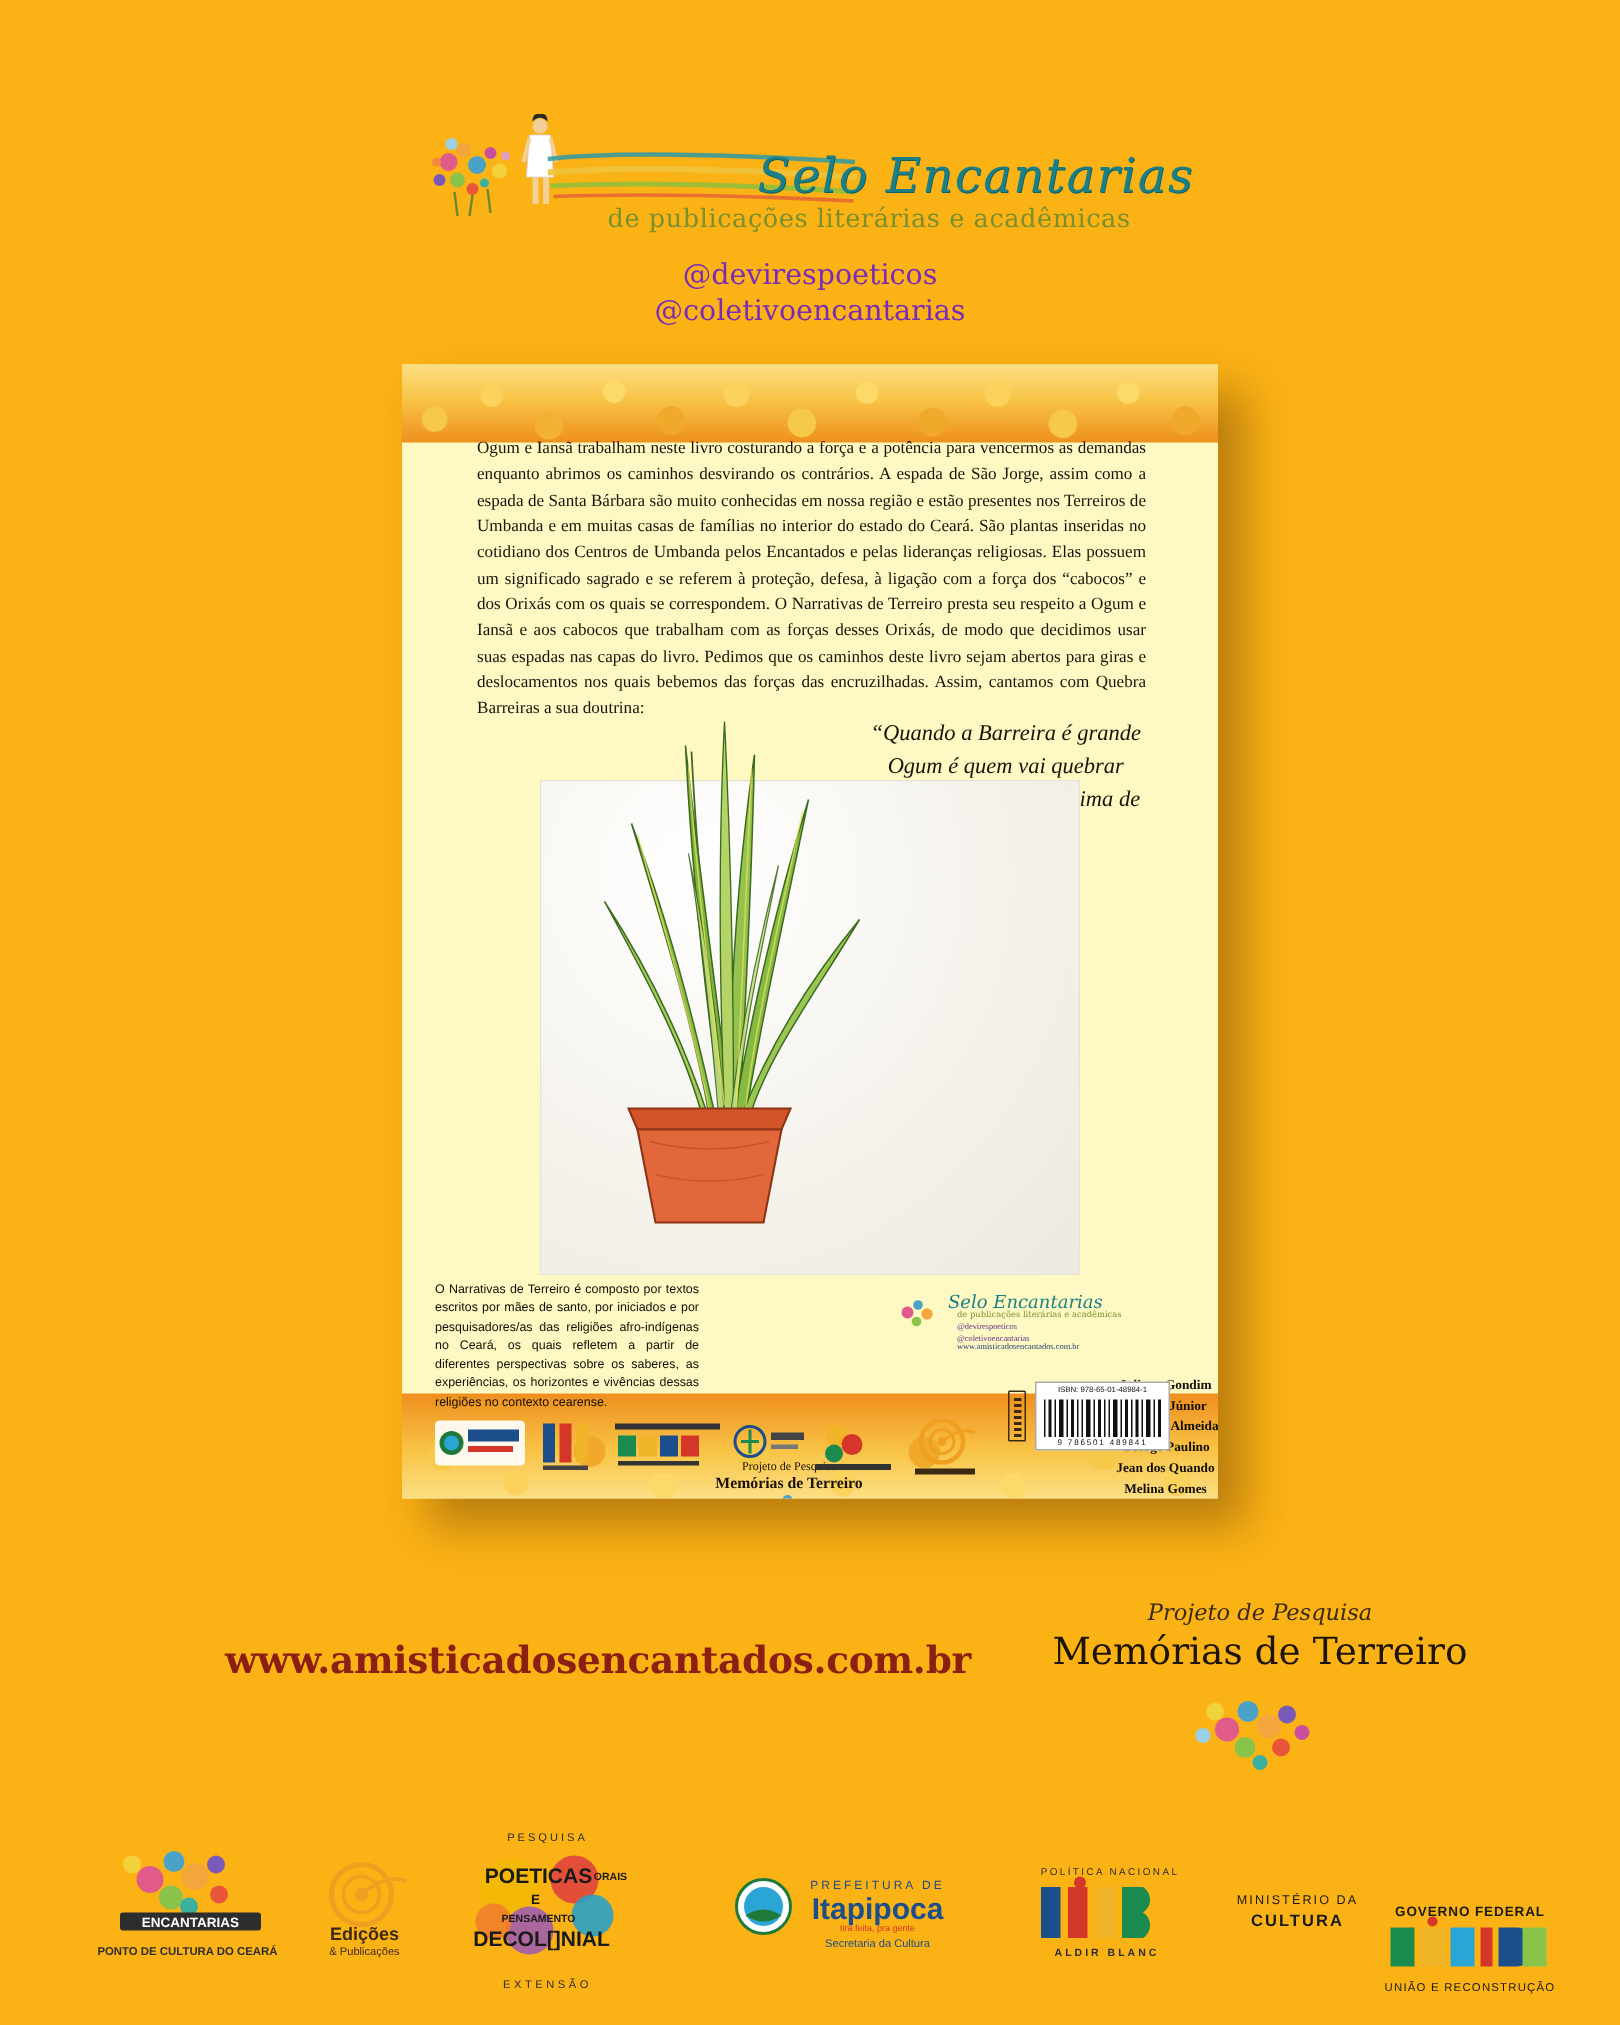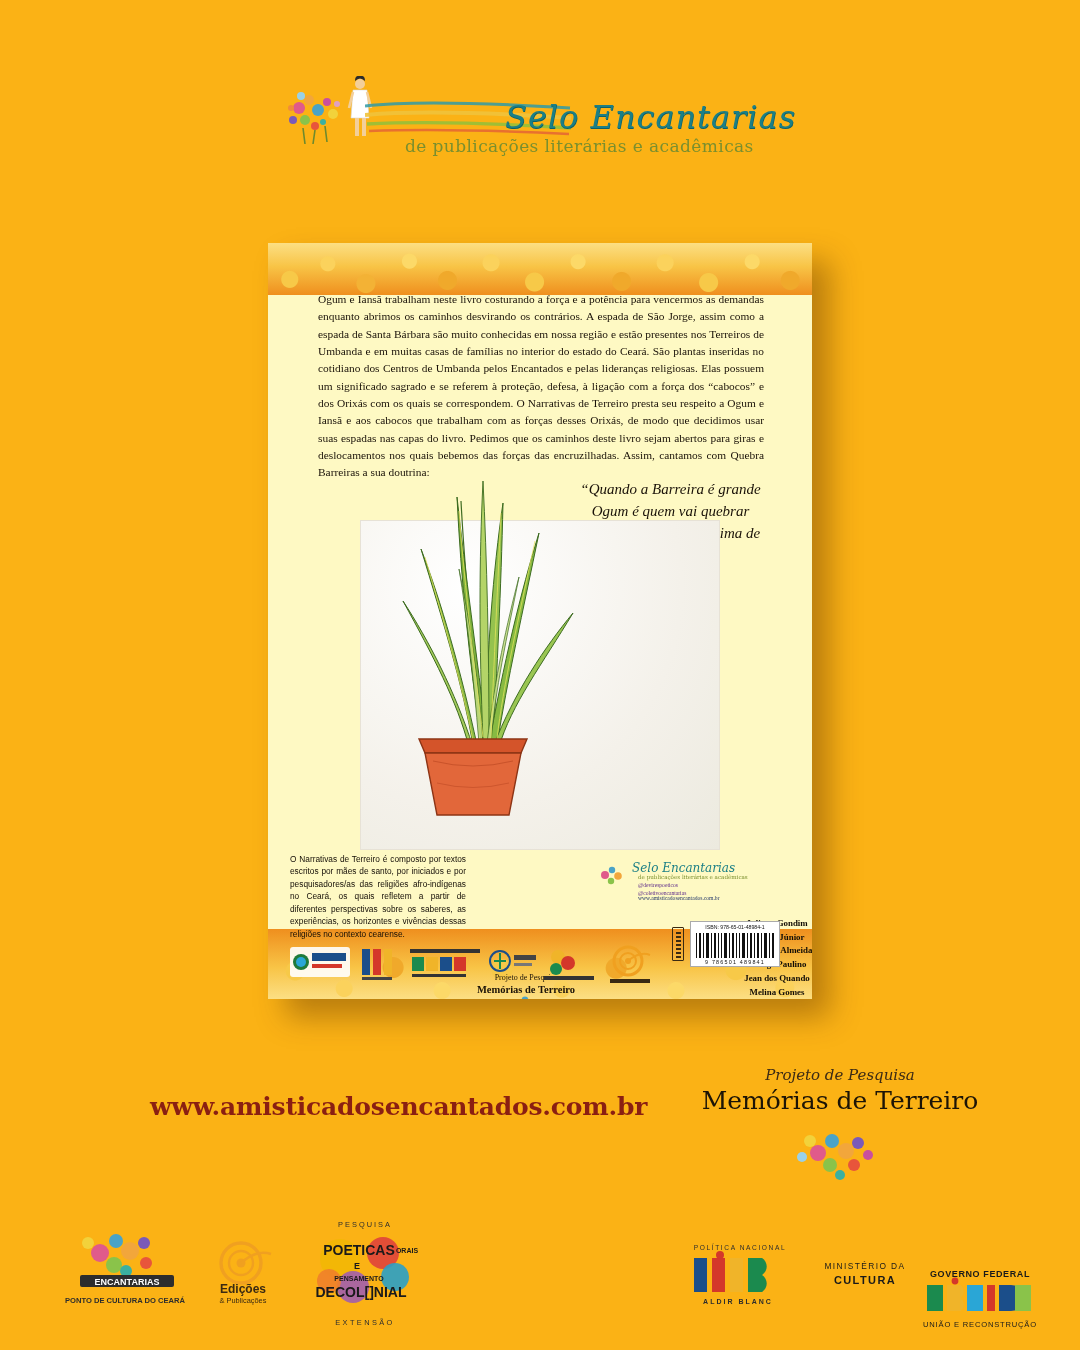--- a/index.html
+++ b/index.html
@@ -263,20 +263,22 @@
     <path d="M0 8 q60 -7 205 2" stroke="#2f9aa6" stroke-width="3" fill="none" opacity="0.85"></path>
     <path d="M0 17 q70 -6 206 3" stroke="#f0c23b" stroke-width="4" fill="none" opacity="0.9"></path>
     <path d="M2 26 q80 -4 204 4" stroke="#8fbf3b" stroke-width="3.4" fill="none" opacity="0.85"></path>
     <path d="M4 33 q80 -3 200 3" stroke="#e0543b" stroke-width="2.4" fill="none" opacity="0.7"></path>
   </svg>
   <div class="selo-script">Selo Encantarias</div>
   <div class="selo-sub">de publicações literárias e acadêmicas</div>
 </div>
 
 <div class="handles">
+  <div>@devirespoeticos</div>
+  <div>@coletivoencantarias</div>
 </div>
 
 <div class="book">
   <div class="book-top-texture"></div>
   <div class="book-bottom-texture"></div>
 
   <div class="blurb">Ogum e Iansã trabalham neste livro costurando a força e a potência para vencermos as demandas enquanto abrimos os caminhos desvirando os contrários. A espada de São Jorge, assim como a espada de Santa Bárbara são muito conhecidas em nossa região e estão presentes nos Terreiros de Umbanda e em muitas casas de famílias no interior do estado do Ceará. São plantas inseridas no cotidiano dos Centros de Umbanda pelos Encantados e pelas lideranças religiosas. Elas possuem um significado sagrado e se referem à proteção, defesa, à ligação com a força dos “cabocos” e dos Orixás com os quais se correspondem. O Narrativas de Terreiro presta seu respeito a Ogum e Iansã e aos cabocos que trabalham com as forças desses Orixás, de modo que decidimos usar suas espadas nas capas do livro. Pedimos que os caminhos deste  livro sejam abertos para giras e deslocamentos nos quais bebemos das forças das encruzilhadas. Assim, cantamos com Quebra Barreiras a sua doutrina:</div>
   <div class="doctrina" style="white-space:pre-line">“Quando a Barreira é grande
 Ogum é quem vai quebrar
 Arreia a barreira por cima de quem mandar”.</div>
@@ -484,20 +486,31 @@
     <svg viewBox="0 0 80 70" style="width:80px;height:70px">
       <circle cx="36" cy="26" r="20" fill="none" stroke="#f0a020" stroke-width="3.4"></circle>
       <circle cx="36" cy="26" r="12" fill="none" stroke="#f0a020" stroke-width="2.4"></circle>
       <circle cx="36" cy="26" r="4.5" fill="#f0a020"></circle>
       <path d="M36 26 q16 -14 30 -9" stroke="#f0a020" stroke-width="2.6" fill="none"></path>
       <text x="38" y="56" font-family="Liberation Sans, sans-serif" font-size="12" font-weight="bold" fill="#3a2a12" text-anchor="middle">Edições</text>
       <text x="38" y="66" font-family="Liberation Sans, sans-serif" font-size="7.4" fill="#3a2a12" text-anchor="middle">&amp; Publicações</text>
     </svg>
   </div>
 
+  <div class="flogo" style="left:485px;top:30px;width:170px;">
+    <svg viewBox="0 0 170 60" style="width:170px;height:60px">
+      <circle cx="24" cy="26" r="18" fill="#ffffff" stroke="#1f7a3a" stroke-width="2"></circle>
+      <circle cx="24" cy="26" r="13" fill="#2aa6d6"></circle>
+      <path d="M12 32 q12 -8 24 0 q-12 8 -24 0z" fill="#1f7a3a"></path>
+      <text x="100" y="14" font-family="Liberation Sans, sans-serif" font-size="8" letter-spacing="2" fill="#1b4e8a" text-anchor="middle">PREFEITURA DE</text>
+      <text x="100" y="34" font-family="Liberation Sans, sans-serif" font-size="20" font-weight="bold" fill="#1b4e8a" text-anchor="middle">Itapipoca</text>
+      <text x="100" y="42" font-family="Liberation Sans, sans-serif" font-size="6" fill="#d4372a" text-anchor="middle">tira feita, pra gente</text>
+      <text x="100" y="53" font-family="Liberation Sans, sans-serif" font-size="7.4" fill="#1b4e8a" text-anchor="middle">Secretaria da Cultura</text>
+    </svg>
+  </div>
 
   <div class="flogo" style="left:680px;top:25px;width:120px;">
     <svg viewBox="0 0 120 70" style="width:120px;height:70px">
       <text x="60" y="10" font-family="Liberation Sans, sans-serif" font-size="6.6" letter-spacing="1.6" fill="#2d2d2d" text-anchor="middle">POLÍTICA NACIONAL</text>
       <rect x="14" y="18" width="13" height="34" fill="#1b4e8a"></rect>
       <path d="M32 18 h13 v34 h-13z" fill="#d4372a"></path>
       <rect x="50" y="18" width="13" height="34" fill="#f0b429"></rect>
       <path d="M68 18 h14 a10 10 0 0 1 0 17 a10 10 0 0 1 0 17 h-14z" fill="#1b8a4e"></path>
       <circle cx="40" cy="15" r="4" fill="#d4372a"></circle>
       <text x="58" y="64" font-family="Liberation Sans, sans-serif" font-size="7" letter-spacing="2" font-weight="bold" fill="#2d2d2d" text-anchor="middle">ALDIR BLANC</text>

